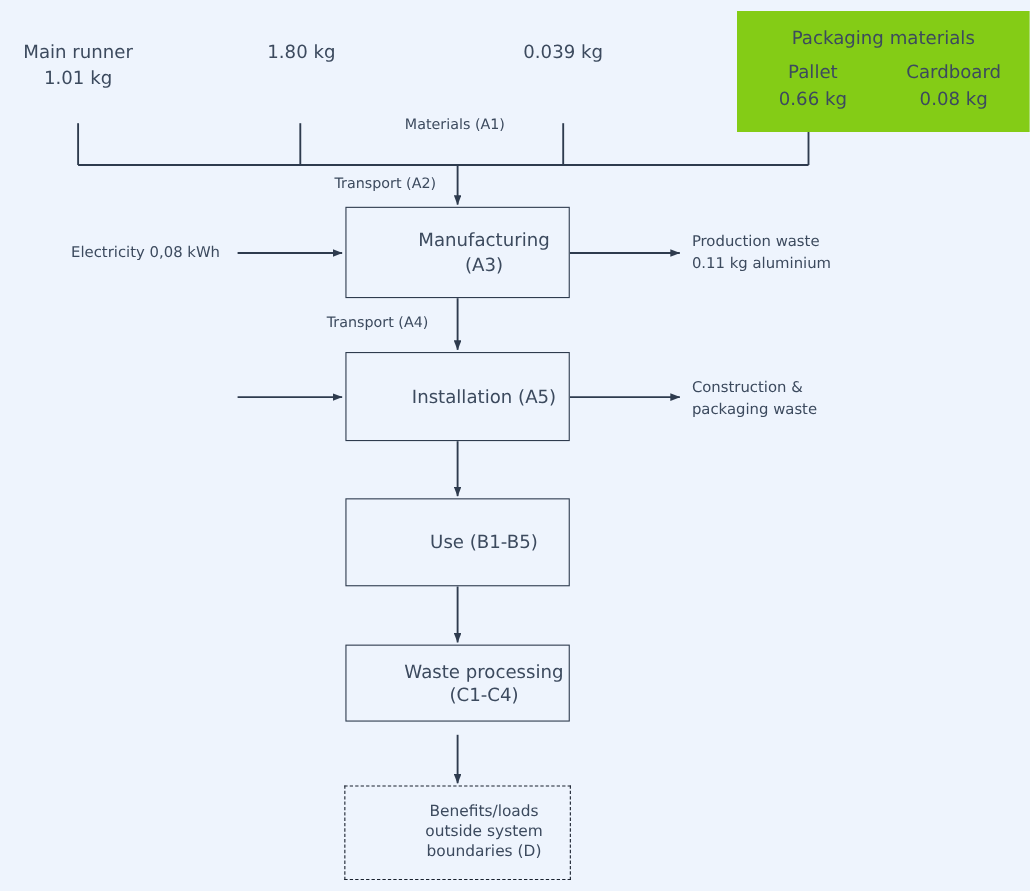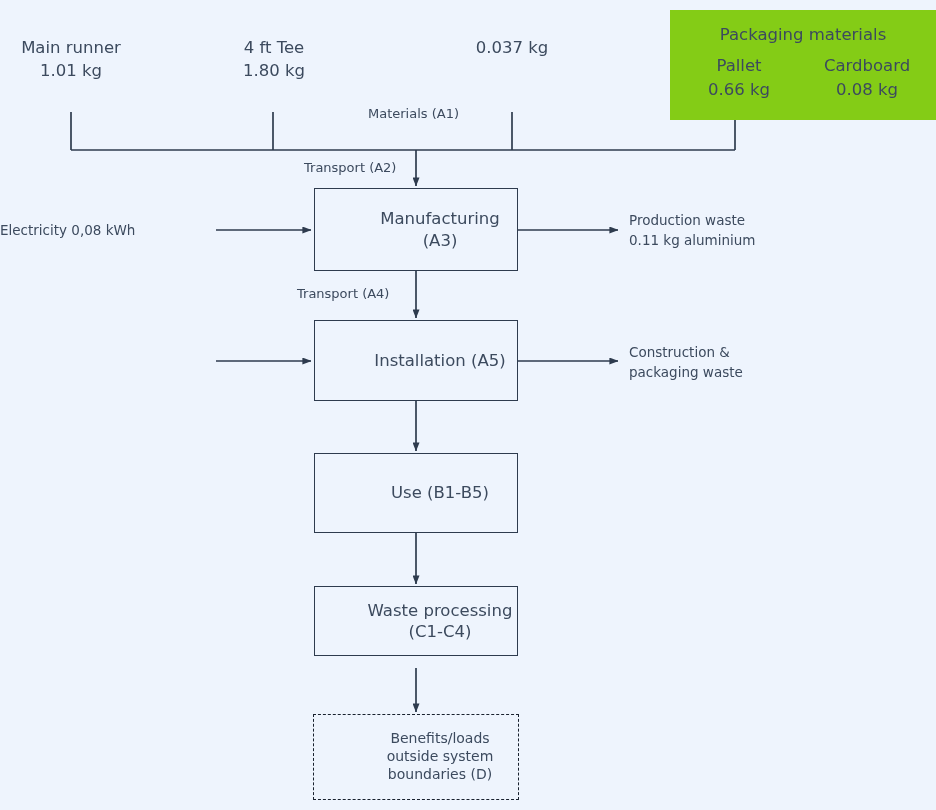--- a/index.html
+++ b/index.html
@@ -86,21 +86,21 @@
     white-space: nowrap;
   }
   .io-label {
     position: absolute;
     font-size: 13.5px;
     color: #3c4a5e;
     line-height: 1.45;
     white-space: nowrap;
   }
   .io-label.right-align {
-    text-align: left;
+    text-align: right;
   }
   .io-label.left-align {
     text-align: left;
   }
 </style>
 </head>
 <body>
 
 <div id="diagram">
 
@@ -138,26 +138,25 @@
       <path d="M416,668 L416,712" marker-end="url(#arrowhead)"></path>
     </g>
   </svg>
 
   <div class="mat-label" style="left:0px; top:36px; width:142px;">
     <div>Main runner</div>
     <div>1.01 kg</div>
   </div>
 
   <div class="mat-label" style="left:203px; top:36px; width:142px;">
-    <div>4 ft Tee</div>
     <div>1.80 kg</div>
   </div>
 
   <div class="mat-label" style="left:392px; top:36px; width:240px;">
-    <div>0.037 kg</div>
+    <div>0.039 kg</div>
   </div>
 
   <div class="node pkg-box" style="left:670px; top:10px; width:266px; height:110px;">
     <div class="pkg-title">Packaging materials</div>
     <div class="pkg-cols">
       <div class="pkg-col">
         <div>Pallet</div>
         <div>0.66 kg</div>
       </div>
       <div class="pkg-col">

